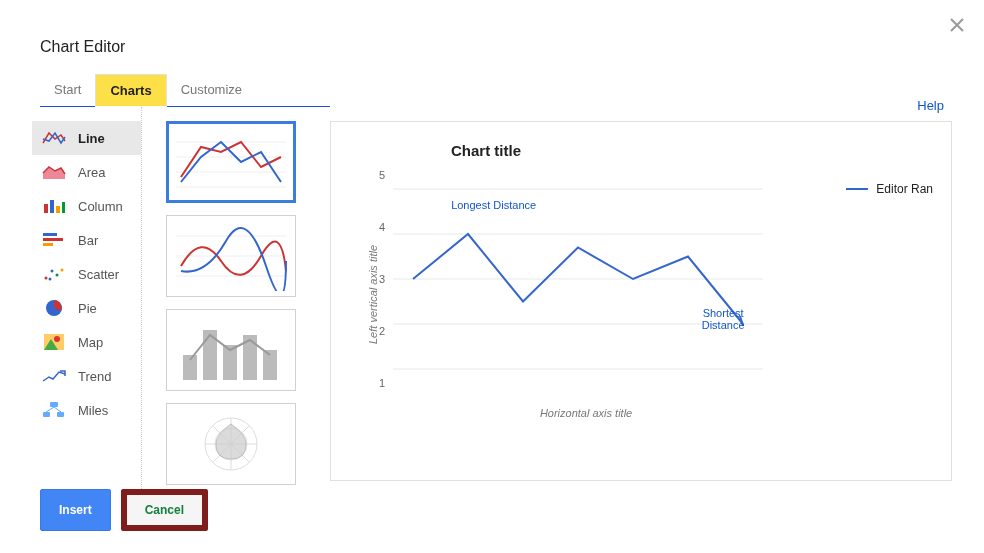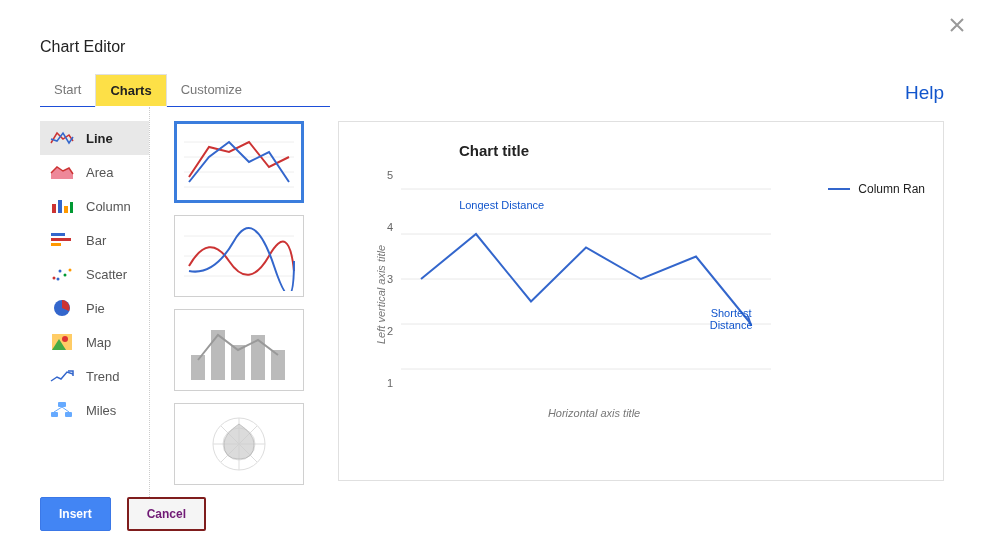--- a/index.html
+++ b/index.html
@@ -1,25 +1,25 @@
 <!DOCTYPE html>
 <html><head>
 <meta charset="utf-8">
 <style>
 * { margin: 0; padding: 0; box-sizing: border-box; }
 body { font-family: Arial, sans-serif; font-size: 13px; color: #333; background: #fff; width: 984px; height: 553px; position: relative; }
 .close-btn { position: absolute; top: 18px; right: 18px; width: 16px; height: 16px; cursor: pointer; color: #999; }
 .close-btn svg { width: 14px; height: 14px; }
 .header { padding: 38px 40px 18px; }
 .title { font-size: 16px; color: #222; font-weight: normal; }
-.help-link { position: absolute; top: 82px; right: 40px; color: #1155cc; font-size: 19px; cursor: pointer; }
+.help-link { position: absolute; top: 98px; right: 40px; color: #1155cc; font-size: 13px; cursor: pointer; }
 .tabs { display: flex; border-bottom: 1px solid #1d4ed8; margin: 0 40px 0 40px; width: 290px; }
 .tab { padding: 8px 14px; color: #777; cursor: pointer; font-size: 13px; }
 .tab.active { color: #222; font-weight: bold; border: 1px solid #e0e0e0; border-bottom: 1px solid #fff; margin-bottom: -1px; background: #fde047; }
-.main { display: flex; padding: 0 40px; gap: 14px; }
+.main { display: flex; padding: 0 32px; gap: 14px; }
 .sidebar { width: 110px; padding-top: 14px; border-right: 1px dotted #ccc; }
 .side-item { display: flex; align-items: center; gap: 12px; padding: 8px 10px; cursor: pointer; color: #555; }
 .side-item.selected { background: #e8e8e8; font-weight: bold; color: #222; }
 .icon-box { width: 24px; height: 18px; display: flex; align-items: center; justify-content: center; }
 .thumbs { width: 160px; padding: 14px 10px; display: flex; flex-direction: column; gap: 12px; }
 .thumb { width: 130px; height: 82px; border: 1px solid #d0d0d0; background: #fff; cursor: pointer; display: flex; align-items: center; justify-content: center; }
 .thumb.selected { border: 3px solid #3b7ddd; }
 .preview { flex: 1; border: 1px solid #e0e0e0; margin-top: 14px; padding: 20px 20px 20px 30px; position: relative; height: 360px; }
 .chart-title { font-weight: bold; font-size: 15px; color: #222; margin-left: 90px; margin-bottom: 10px; }
 .chart-body { display: flex; }
@@ -27,22 +27,22 @@
 .plot-wrap { display: flex; flex-direction: column; }
 .plot-row { display: flex; }
 .y-ticks { display: flex; flex-direction: column; justify-content: space-between; height: 220px; text-align: right; padding-right: 8px; color: #666; font-size: 11px; }
 .plot { width: 370px; height: 220px; position: relative; }
 .x-ticks { display: flex; justify-content: space-between; padding: 6px 0 0 30px; color: #444; font-size: 11px; width: 370px; }
 .x-ticks span { width: 47px; text-align: center; }
 .x-axis-label { font-style: italic; color: #777; font-size: 11px; text-align: center; margin-top: 18px; padding-left: 30px; }
 .legend { position: absolute; top: 60px; right: 18px; display: flex; align-items: center; gap: 8px; font-size: 12px; color: #222; }
 .legend-line { width: 22px; height: 2px; background: #3366cc; }
 .annotation { position: absolute; color: #1155cc; font-size: 11px; }
-.footer { position: absolute; bottom: 22px; left: 40px; display: flex; gap: 16px; }
-.btn { padding: 8px 18px; font-size: 12px; font-weight: bold; border: 2px solid #7f1d1d; background: #f5f5f5; cursor: pointer; border-radius: 2px; color: #701a75; }
+.footer { position: absolute; bottom: 22px; left: 40px; display: flex; gap: 10px; }
+.btn { padding: 8px 18px; font-size: 12px; font-weight: bold; border: 6px solid #7f1d1d; background: #f5f5f5; cursor: pointer; border-radius: 2px; color: #15803d; }
 .btn.primary { background: #4285f4; color: #fff; border: 1px solid #3b78e7; }
 </style>
 </head>
 <body>
 
 <div class="close-btn">
 <svg viewBox="0 0 14 14">
       <path d="M1 1 L13 13 M13 1 L1 13" stroke="#999" stroke-width="2" fill="none"></path>
     </svg>
 </div>
@@ -194,21 +194,21 @@
           <line x1="42" y1="53" x2="78" y2="17" stroke="#ddd"></line>
           <path d="M60,15 Q75,25 75,35 Q75,50 60,50 Q45,50 45,35 Q45,25 60,15" fill="#ccc" stroke="#aaa" opacity="0.7"></path>
         </svg>
     </div>
   </div>
 
   <div class="preview">
     <div class="chart-title">Chart title</div>
     <div class="legend">
       <span class="legend-line"></span>
-      <span>Column Ran</span>
+      <span>Editor Ran</span>
     </div>
     <div class="chart-body">
       <div class="y-axis-label">Left vertical axis title</div>
       <div class="plot-wrap">
         <div class="plot-row">
           <div class="y-ticks">
             <span>5</span>
             <span>4</span>
             <span>3</span>
             <span>2</span>

